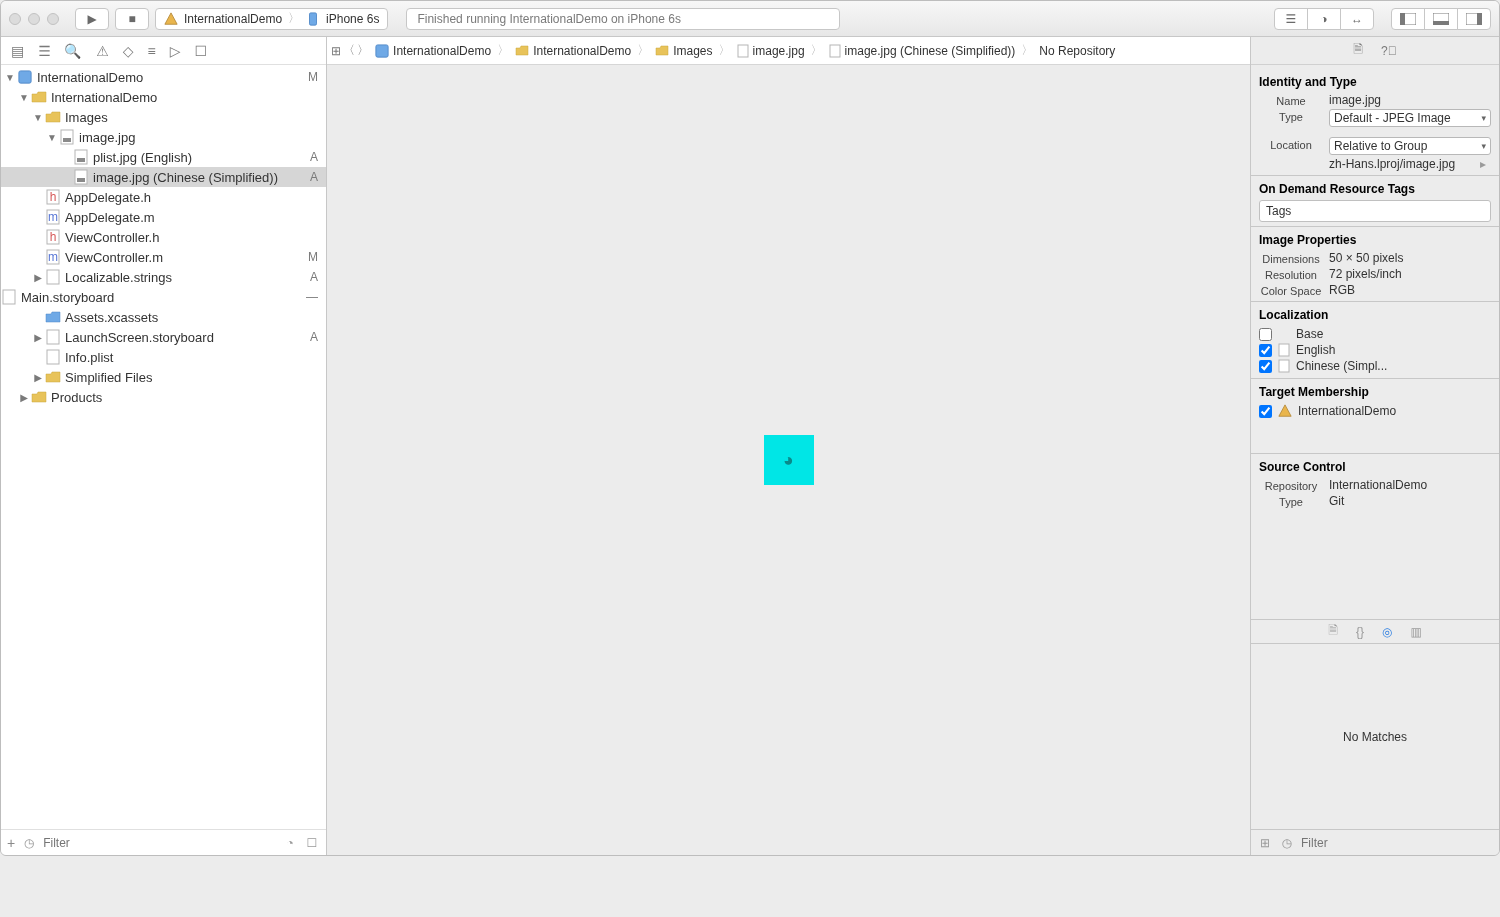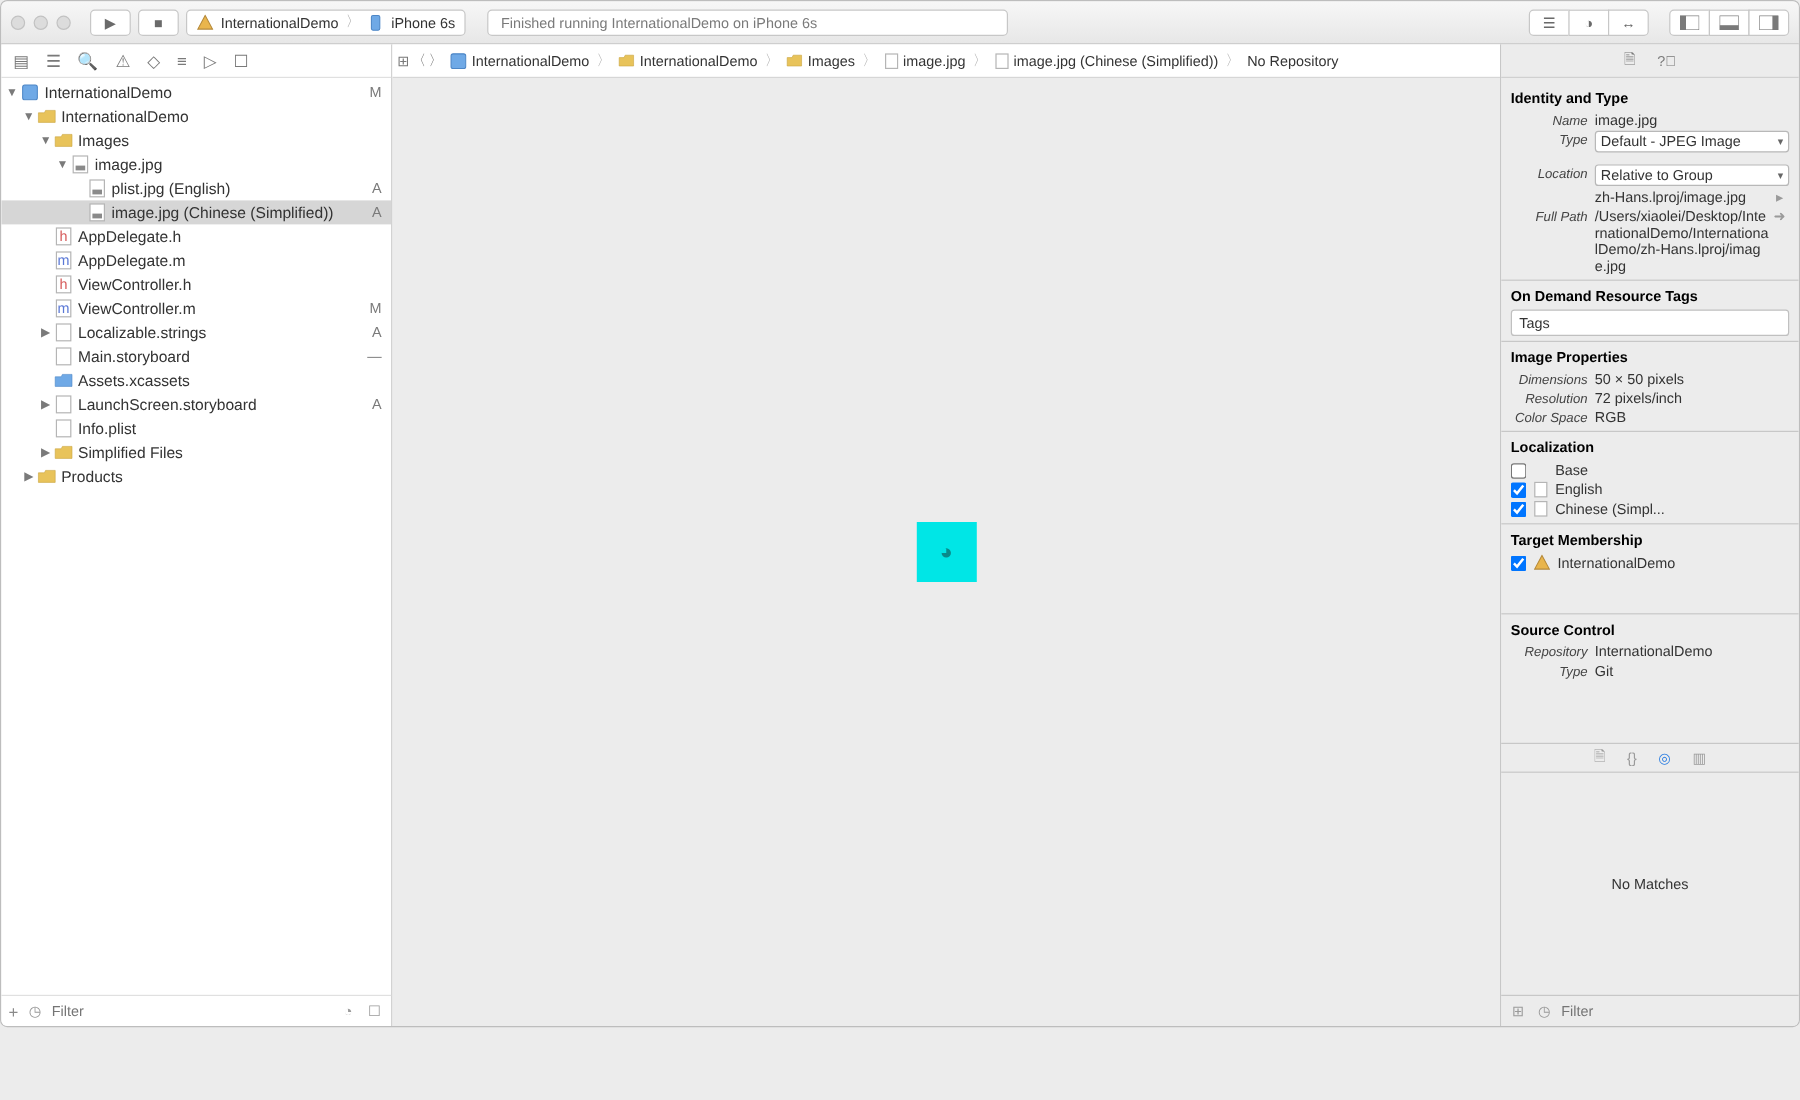--- a/index.html
+++ b/index.html
@@ -52,21 +52,21 @@
 .imgpreview{width:50px;height:50px;background:#00e6e6;display:flex;align-items:center;justify-content:center;color:#0a8a8a;font-size:18px;}
 
 
 .inspector{width:248px;background:#ececec;display:flex;flex-direction:column;}
 .insp-tabs{height:28px;display:flex;align-items:center;justify-content:center;gap:18px;border-bottom:1px solid #d0d0d0;}
 .insp-tabs .ico{color:#7a7a7a;}
 .insp-body{flex:1;overflow:hidden;padding:4px 8px;}
 .insp-h{font-weight:600;font-size:12px;color:#000000;margin:6px 0 4px 0;}
 .sep{height:1px;background:#c7c7c7;margin:4px -8px;}
 .fld{display:flex;align-items:flex-start;margin:2px 0;}
-.fld .k{width:70px;text-align:right;color:#444;font-size:11px;padding-right:6px;padding-top:2px;font-style:italic;}
+.fld .k{width:70px;text-align:center;color:#444;font-size:11px;padding-right:6px;padding-top:2px;}
 .fld .v{flex:1;font-size:12px;word-break:break-all;}
 .fld .arrow{width:16px;color:#9a9a9a;text-align:center;}
 .selectbox{flex:1;height:18px;background:#fff;border:1px solid #b8b8b8;border-radius:3px;display:flex;align-items:center;padding:0 4px;position:relative;font-size:11px;}
 .selectbox .caret{margin-left:auto;color:#666;font-size:9px;}
 .tagsbox{height:22px;background:#fff;border:1px solid #c0c0c0;border-radius:3px;padding:0 6px;display:flex;align-items:center;color:#b0b0b0;}
 .locrows .locrow{display:flex;align-items:center;gap:6px;padding:1px 0;}
 .locrows input[type=checkbox]{margin:0;}
 .bottom-tabs{height:24px;border-top:1px solid #c7c7c7;display:flex;align-items:center;justify-content:center;gap:18px;}
 .bottom-tabs .ico{color:#9a9a9a;}
 .bottom-tabs .ico.active{color:#2a7de1;}
@@ -263,21 +263,21 @@
         <div class="row" style="padding-left:32px">
           <span class="disc">▶</span>
           <span class="ficon">
               <svg width="14" height="16">
                 <rect class="doc" x="1" y="1" width="12" height="14"></rect>
               </svg>
             </span>
           <span class="lbl">Localizable.strings</span>
           <span class="vcs">A</span>
         </div>
-        <div class="row" style="padding-left:44px">
+        <div class="row" style="">
           <span class="ficon">
               <svg width="14" height="16">
                 <rect class="doc" x="1" y="1" width="12" height="14"></rect>
               </svg>
             </span>
           <span class="lbl">Main.storyboard</span>
           <span class="vcs">—</span>
         </div>
         <div class="row" style="padding-left:44px">
           <span class="ficon">
@@ -406,25 +406,20 @@
           <div class="selectbox">
               <span>Relative to Group</span>
               <span class="caret">▾</span>
             </div>
         </div>
         <div class="fld">
           <span class="k"></span>
           <span class="v">zh-Hans.lproj/image.jpg</span>
           <span class="arrow">▸</span>
         </div>
-        <div class="fld">
-          <span class="k">Full Path</span>
-          <span class="v">/Users/xiaolei/Desktop/InternationalDemo/InternationalDemo/zh-Hans.lproj/image.jpg</span>
-          <span class="arrow">➜</span>
-        </div>
         <div class="sep"></div>
         <div class="insp-h">On Demand Resource Tags</div>
         <div class="tagsbox">
             <span>Tags</span>
           </div>
         <div class="sep"></div>
         <div class="insp-h">Image Properties</div>
         <div class="fld">
             <span class="k">Dimensions</span>
             <span class="v">50 × 50 pixels</span>

